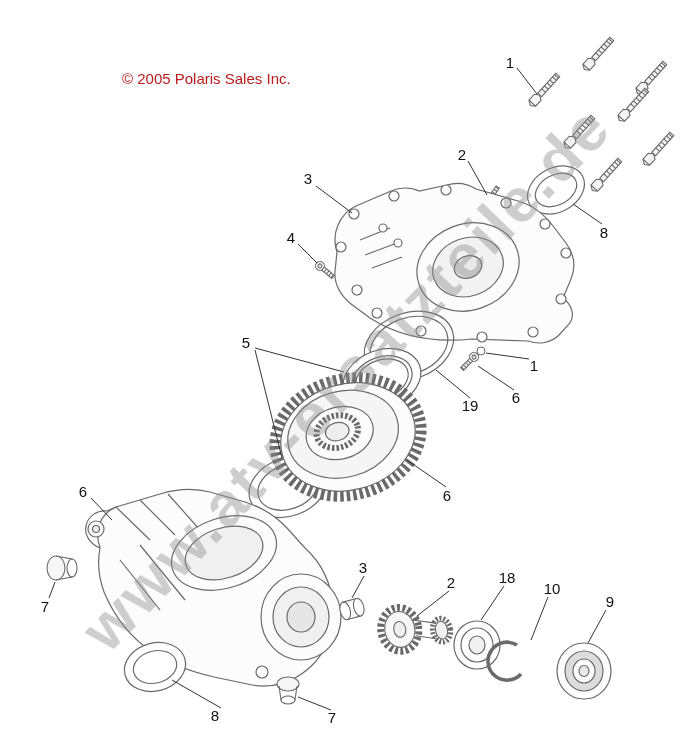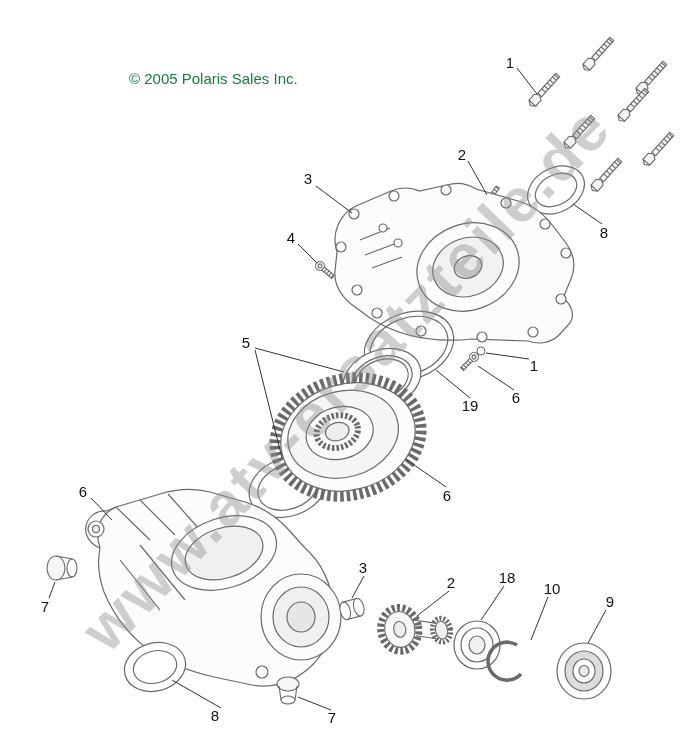--- a/index.html
+++ b/index.html
@@ -9,22 +9,22 @@
   }
   .diagram-svg{position:absolute;left:0;top:0;z-index:2;}
   .watermark{
     position:absolute;left:50%;top:50%;
     transform:translate(-50%,-50%) rotate(-46deg);
     font:700 62px "Liberation Sans", sans-serif;
     letter-spacing:3px;color:#8d8d8d;opacity:.42;white-space:nowrap;
     z-index:3;pointer-events:none;
   }
   .copyright{
-    position:absolute;left:129px;top:70px;z-index:4;
-    font:15px "Liberation Sans", sans-serif;color:#15803d;
+    position:absolute;left:122px;top:70px;z-index:4;
+    font:15px "Liberation Sans", sans-serif;color:#b91c1c;
   }
   .callout{
     position:absolute;z-index:4;transform:translate(-50%,-50%);
     font:15px "Liberation Sans", sans-serif;color:#111;
   }
 </style>
 </head>
 <body>
 
 <div class="stage">

